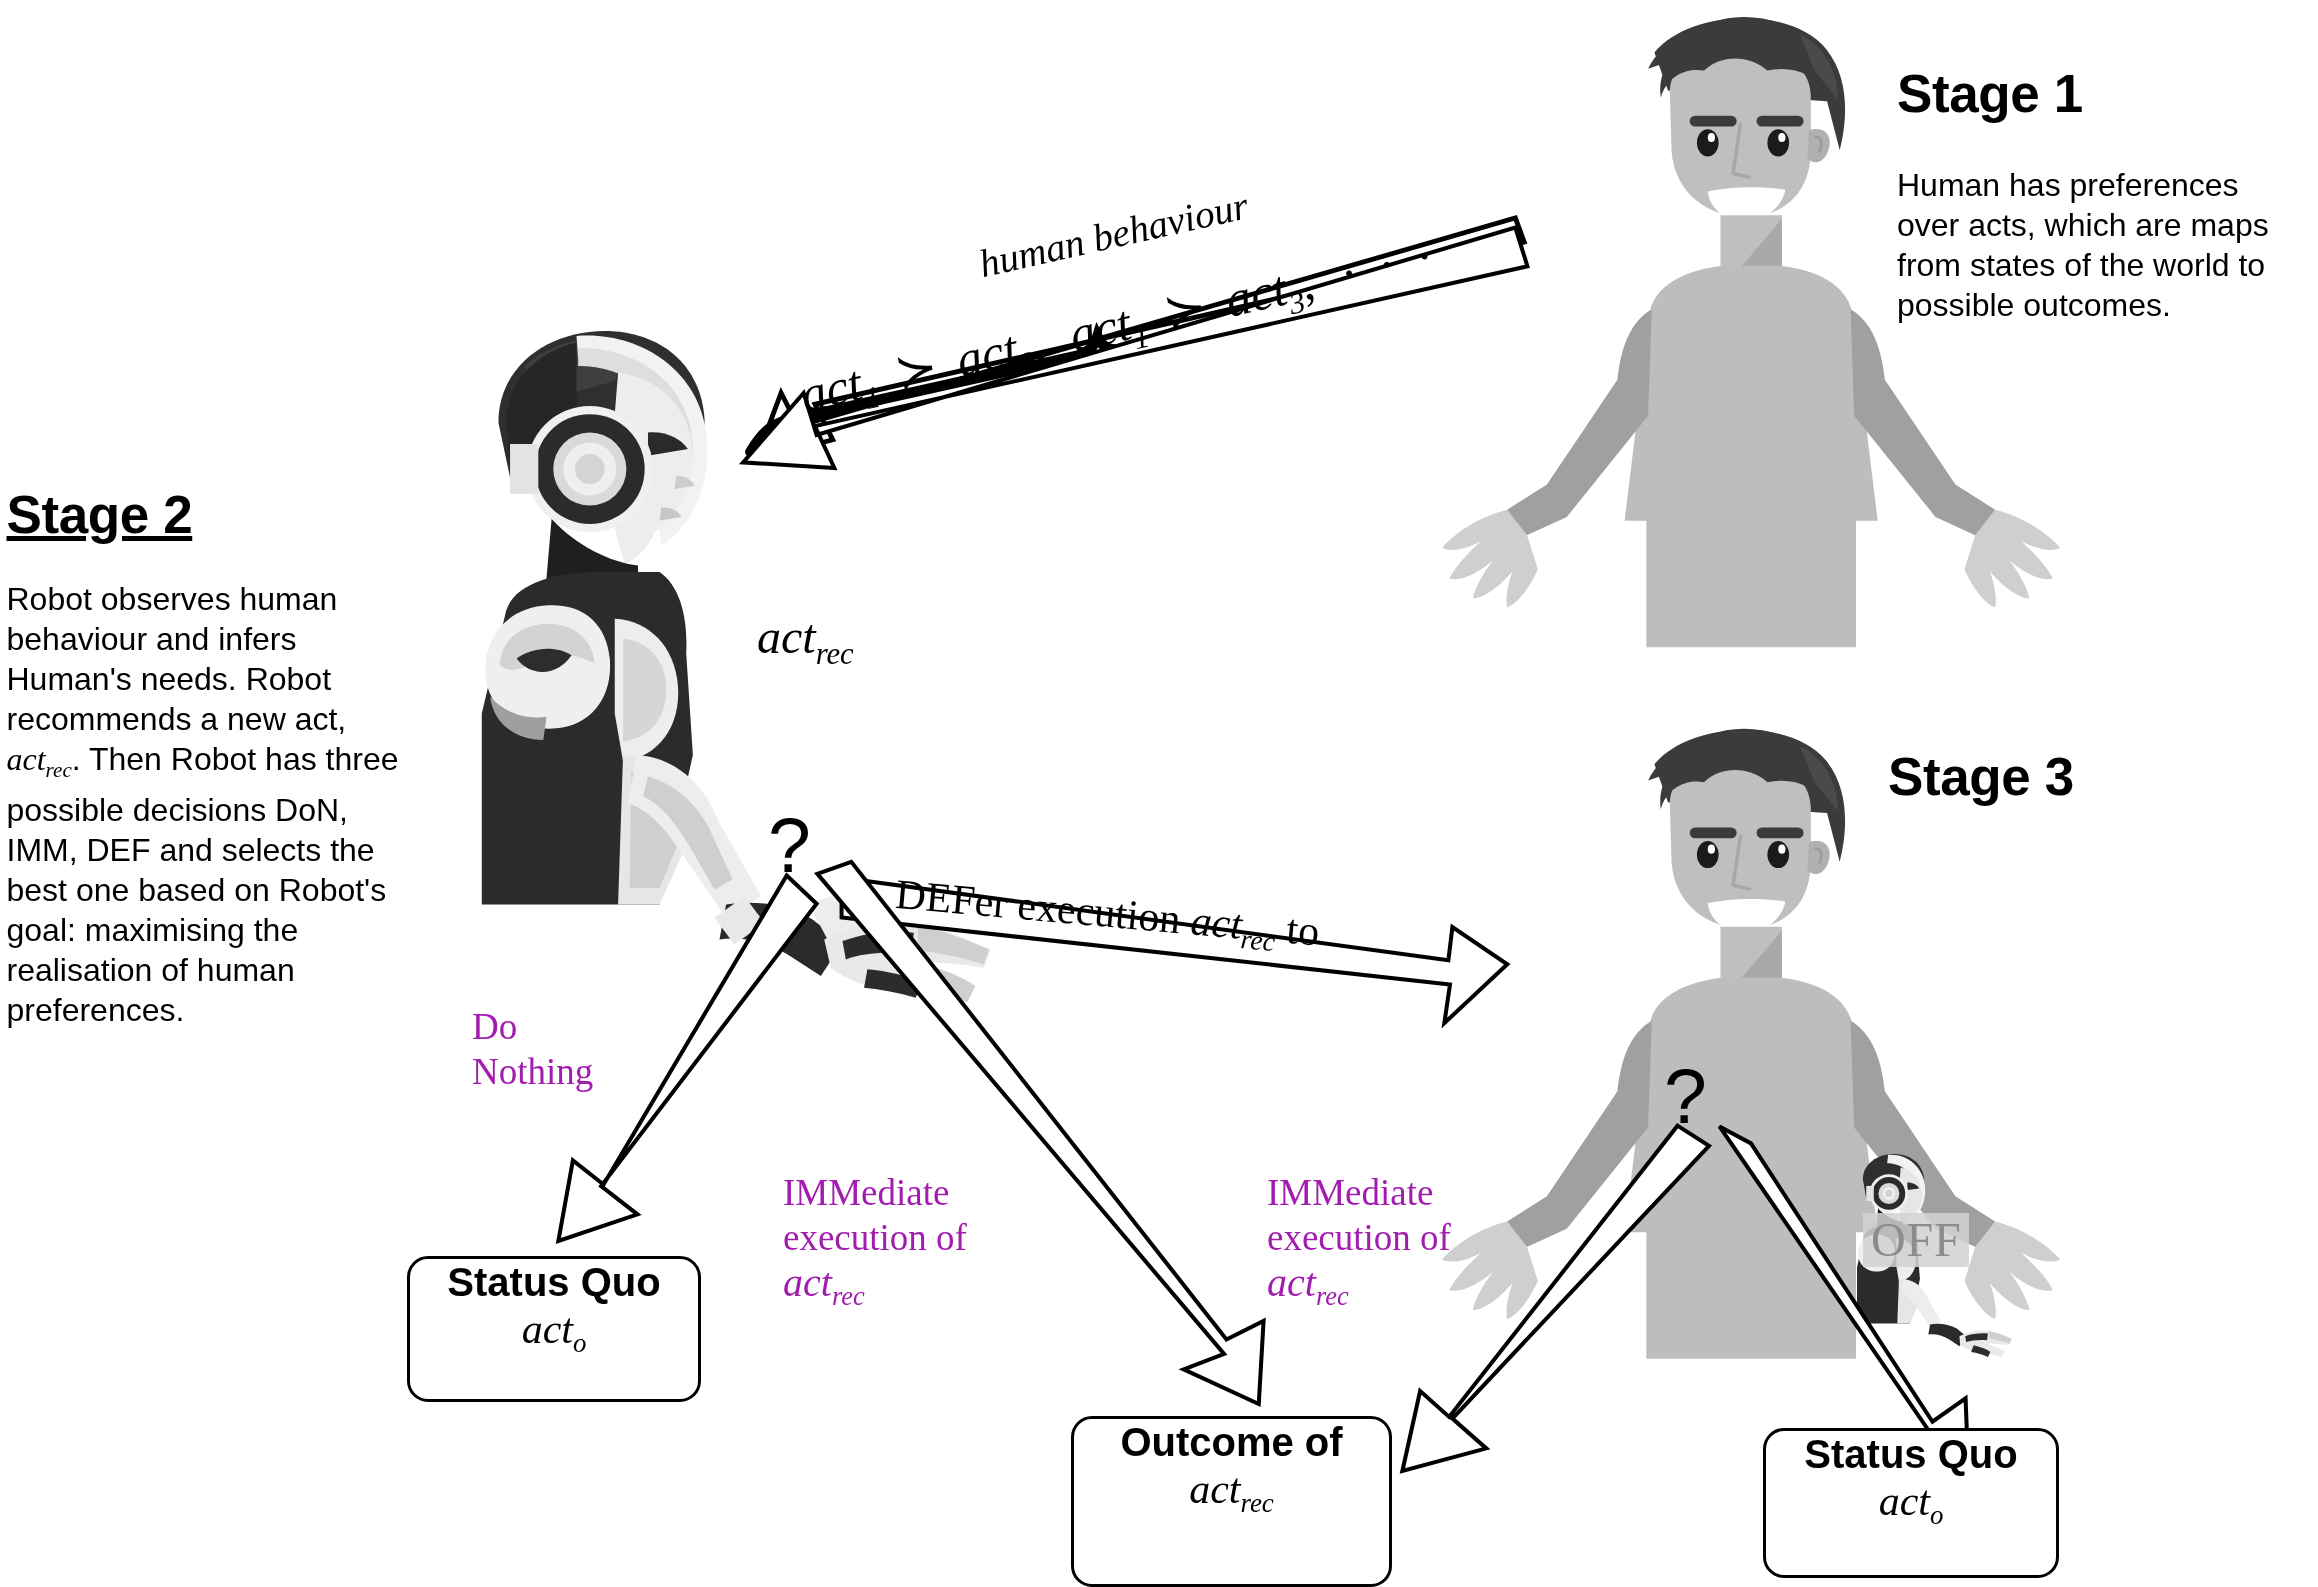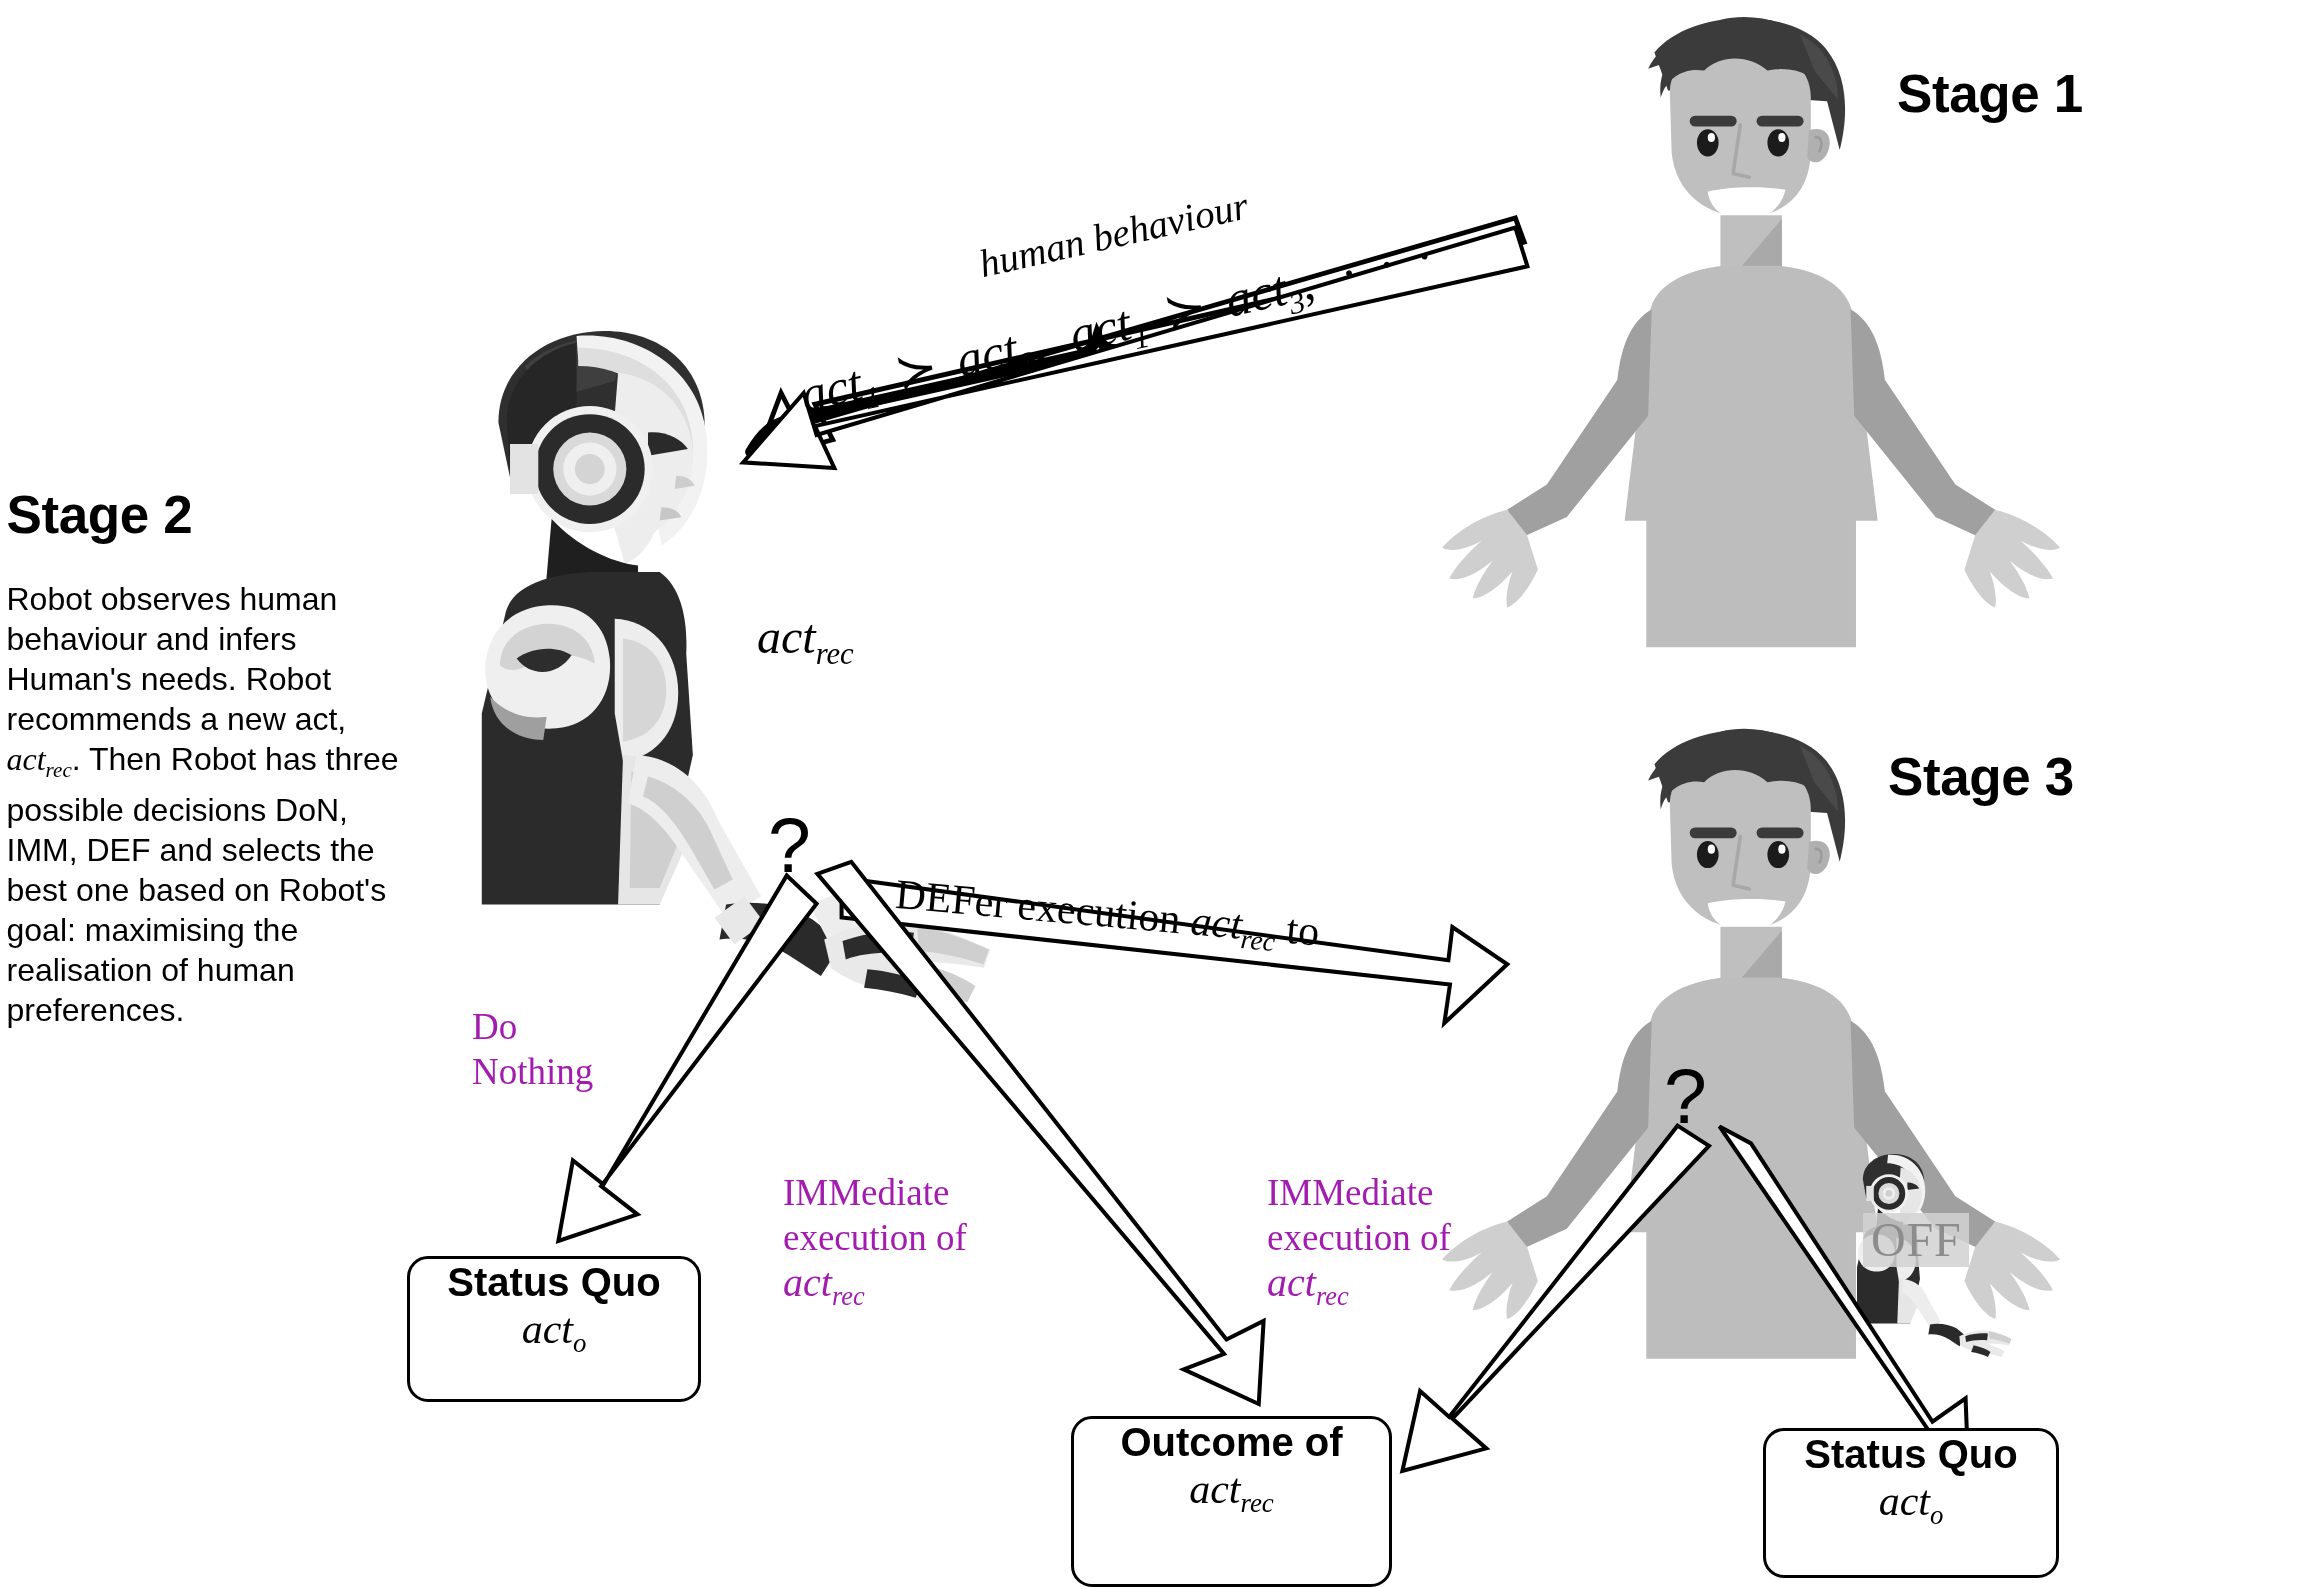--- a/index.html
+++ b/index.html
@@ -297,22 +297,23 @@
     <path d="M1878 282
              L1893 330
              L1010 528
              L1034 580
              L 921 573
              L 996 487
              L1012 539 Z" fill="#ffffff" stroke="#000" stroke-width="5" stroke-linejoin="miter"></path>
   </svg>
 
   <div class="blk stage-title" style="left:1897px;top:63px;">Stage 1</div>
-
-  <div class="blk stage-title" style="left:6.5px;top:484px;">Stage 2</div>
+  <div class="blk stage-body" style="left:1897px;top:165px;width:403px;">Human has  preferences over acts, which are maps from states of the world to possible outcomes.</div>
+
+  <div class="blk stage-title" style="left:6.5px;top:484px;text-decoration:underline;">Stage 2</div>
   <div class="blk stage-body" style="left:6.5px;top:579px;width:407px;"><span>Robot observes human behaviour and infers Human's needs. Robot recommends a new act, </span><span class="mathi"><span>act</span><sub>rec</sub></span><span>. Then Robot has three possible decisions DoN, IMM, DEF and selects the best one based on Robot's goal: maximising the realisation of human preferences.</span></div>
 
   <div class="blk stage-title" style="left:1888px;top:746px;">Stage 3</div>
 
   <div class="rot serif" style="left:975px;top:242px;transform:rotate(-12.6deg);font-size:39px;font-style:italic;">human behaviour</div>
 
   <div class="rot" style="left:795px;top:367px;transform:rotate(-12.6deg);font-family:'Liberation Serif',serif;font-style:italic;font-size:50px;">
     <span><span>act</span><sub style="font-size:0.62em">1</sub></span>
     <span style="font-style:normal;padding:0 8px">≻</span>
     <span><span>act</span><sub style="font-size:0.62em">2</sub></span><span style="font-style:normal">,</span>

